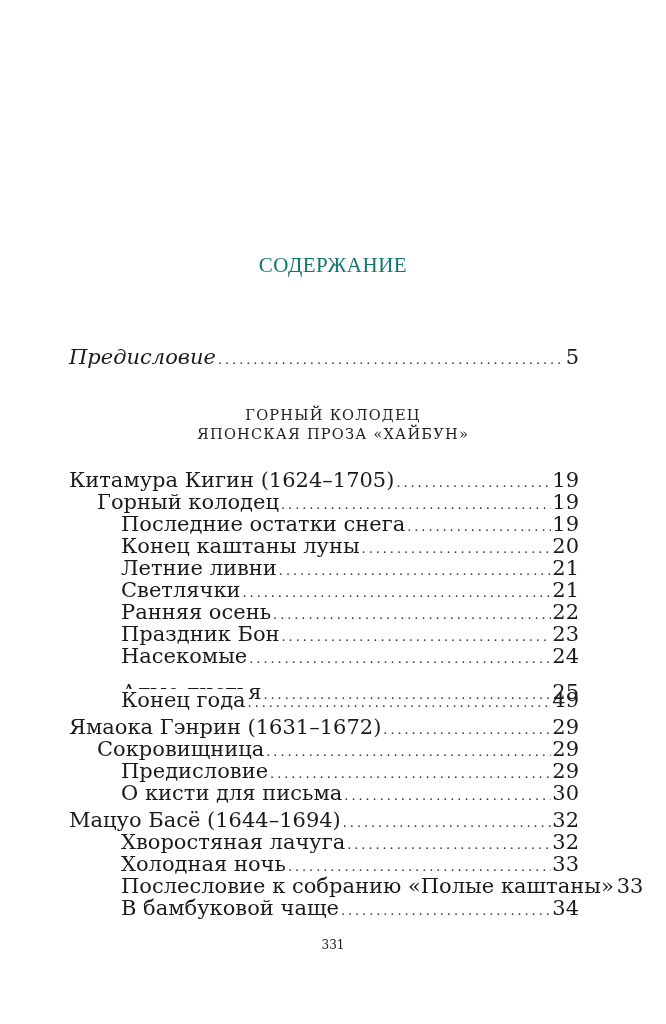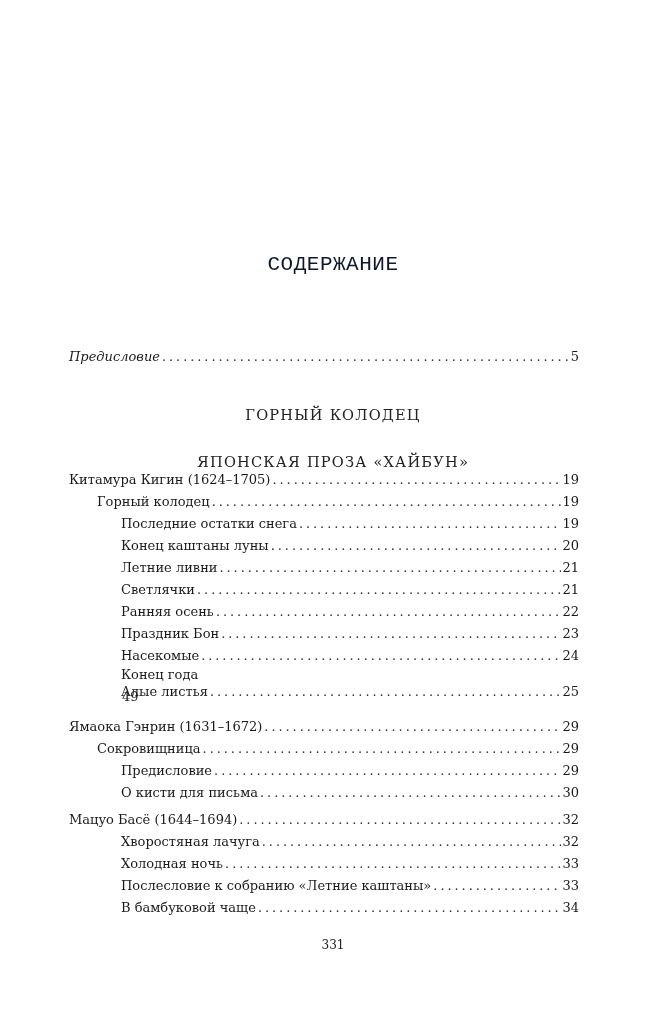--- a/index.html
+++ b/index.html
@@ -1,22 +1,22 @@
 <!DOCTYPE html>
 <html><head>
 <meta charset="utf-8">
 <style>
   html, body { margin: 0; padding: 0; background: #ffffff; }
   body { width: 666px; height: 1024px; position: relative; overflow: hidden;
          font-family: "DejaVu Serif", "Liberation Serif", serif; color: #1a1a1a; }
   .title { position: absolute; top: 253px; left: 0; width: 666px; text-align: center;
-           font-family: Liberation Mono, monospace; font-size: 21px;
-           letter-spacing: 0.5px; color: #0f172a; }
+           font-family: Liberation Serif, serif; font-size: 21px;
+           letter-spacing: 0.5px; color: #0f766e; }
   .toc-line { position: absolute; left: 69px; width: 510px; height: 22px;
-              display: flex; align-items: baseline; font-size: 13px; line-height: 22px;
+              display: flex; align-items: baseline; font-size: 21px; line-height: 22px;
               white-space: nowrap; }
   .toc-line .lbl { flex: 0 0 auto; background: #fff; padding-right: 2px; }
   .toc-line .dots { flex: 1 1 auto; overflow: hidden; letter-spacing: 3.1px; color: #333;
                     font-size: 13px; }
   .toc-line .dots::before { content: ". . . . . . . . . . . . . . . . . . . . . . . . . . . . . . . . . . . . . . . . . . . . . . . . . . . . . . . . . . . . . . . . . . . . . . . . . . . . . . . . . . . . . . . . . . . . . . . . . . . . . . . . . . . . . . . . . . . . . . . . . . . . . . . . . . . . . . . . . . . . . . . . . . . . . . . . . . . . . . . . . . . . . . . . . . ";
                     letter-spacing: 0; word-spacing: -1.2px; }
   .toc-line .pg { flex: 0 0 auto; padding-left: 1px; }
   .lvl1 { left: 69px; width: 510px; }
   .lvl2 { left: 97px; width: 482px; }
   .lvl3 { left: 121px; width: 458px; }
@@ -31,21 +31,21 @@
 
 <div class="title">СОДЕРЖАНИЕ</div>
 
 <div class="toc-line lvl1 italic" style="top:346px;">
   <span class="lbl">Предисловие</span>
   <span class="dots"></span>
   <span class="pg">5</span>
 </div>
 
 <div class="section-head" style="top:405px;">ГОРНЫЙ КОЛОДЕЦ</div>
-<div class="section-head" style="top:424px;margin-top:28px;">ЯПОНСКАЯ ПРОЗА «ХАЙБУН»</div>
+<div class="section-head" style="top:424px;">ЯПОНСКАЯ ПРОЗА «ХАЙБУН»</div>
 
 <div class="toc-line lvl1" style="top:469px;">
   <span class="lbl">Китамура Кигин (1624–1705)</span>
   <span class="dots"></span>
   <span class="pg">19</span>
 </div>
 <div class="toc-line lvl2" style="top:491px;">
   <span class="lbl">Горный колодец</span>
   <span class="dots"></span>
   <span class="pg">19</span>
@@ -83,21 +83,21 @@
 <div class="toc-line lvl3" style="top:645px;">
   <span class="lbl">Насекомые</span>
   <span class="dots"></span>
   <span class="pg">24</span>
 </div>
 <div class="toc-line lvl3" style="top:681px;justify-content:center;">
   <span class="lbl">Алые листья</span>
   <span class="dots"></span>
   <span class="pg">25</span>
 </div>
-<div class="toc-line lvl3" style="top:664px;flex-direction:column;">
+<div class="toc-line lvl3" style="top:689px;">
   <span class="lbl">Конец года</span>
   <span class="dots"></span>
   <span class="pg">49</span>
 </div>
 
 <div class="toc-line lvl1" style="top:716px;">
   <span class="lbl">Ямаока Гэнрин (1631–1672)</span>
   <span class="dots"></span>
   <span class="pg">29</span>
 </div>
@@ -126,21 +126,21 @@
   <span class="lbl">Хворостяная лачуга</span>
   <span class="dots"></span>
   <span class="pg">32</span>
 </div>
 <div class="toc-line lvl3" style="top:853px;">
   <span class="lbl">Холодная ночь</span>
   <span class="dots"></span>
   <span class="pg">33</span>
 </div>
 <div class="toc-line lvl3" style="top:875px;">
-  <span class="lbl">Послесловие к собранию «Летние каштаны»</span>
+  <span class="lbl">Послесловие к собранию «Полые каштаны»</span>
   <span class="dots"></span>
   <span class="pg">33</span>
 </div>
 <div class="toc-line lvl3" style="top:897px;">
   <span class="lbl">В бамбуковой чаще</span>
   <span class="dots"></span>
   <span class="pg">34</span>
 </div>
 
 <div class="folio">331</div>

